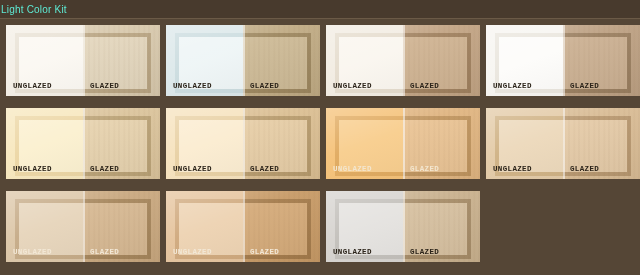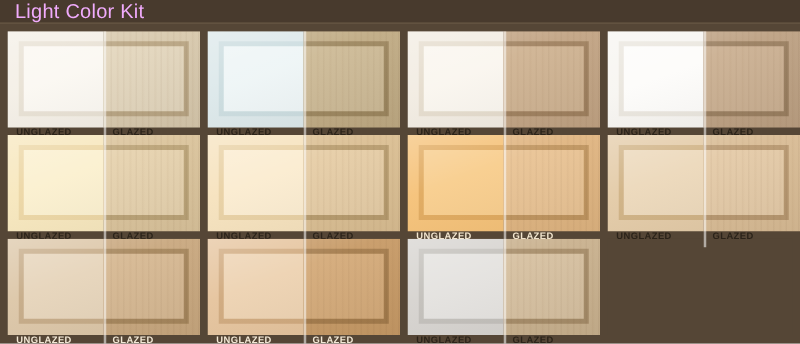--- a/index.html
+++ b/index.html
@@ -22,25 +22,25 @@
     position: absolute;
     left: 0; top: 0;
     width: 640px;
     height: 19px;
     background: #483a2d;
     border-bottom: 1px solid #6b5a47;
     box-sizing: border-box;
   }
   #kit-title {
     position: absolute;
-    left: 12px;
+    left: 1px;
     top: 2px;
-    font-size: 16px;
+    font-size: 10px;
     line-height: 15px;
-    color: #f0abfc;
+    color: #5eead4;
     letter-spacing: .2px;
     white-space: nowrap;
   }
 
   
   #kit-grid {
     position: absolute;
     left: 6px;
     top: 25px;
     width: 628px;
@@ -52,24 +52,25 @@
   }
   .kit-row {
     display: flex;
     gap: 6px;
     height: 77px;
     flex: none;
   }
   .kit-tile {
     position: relative;
     width: 154px;
-    height: 90px;
+    height: 71px;
     overflow: hidden;
     box-sizing: border-box;
     flex: none;
+    font-family: Liberation Mono, monospace;
   }
   .kit-empty {
     flex: 1;
     background: #554636;
   }
 
   
   .door-half {
     position: absolute;
     top: 0;

